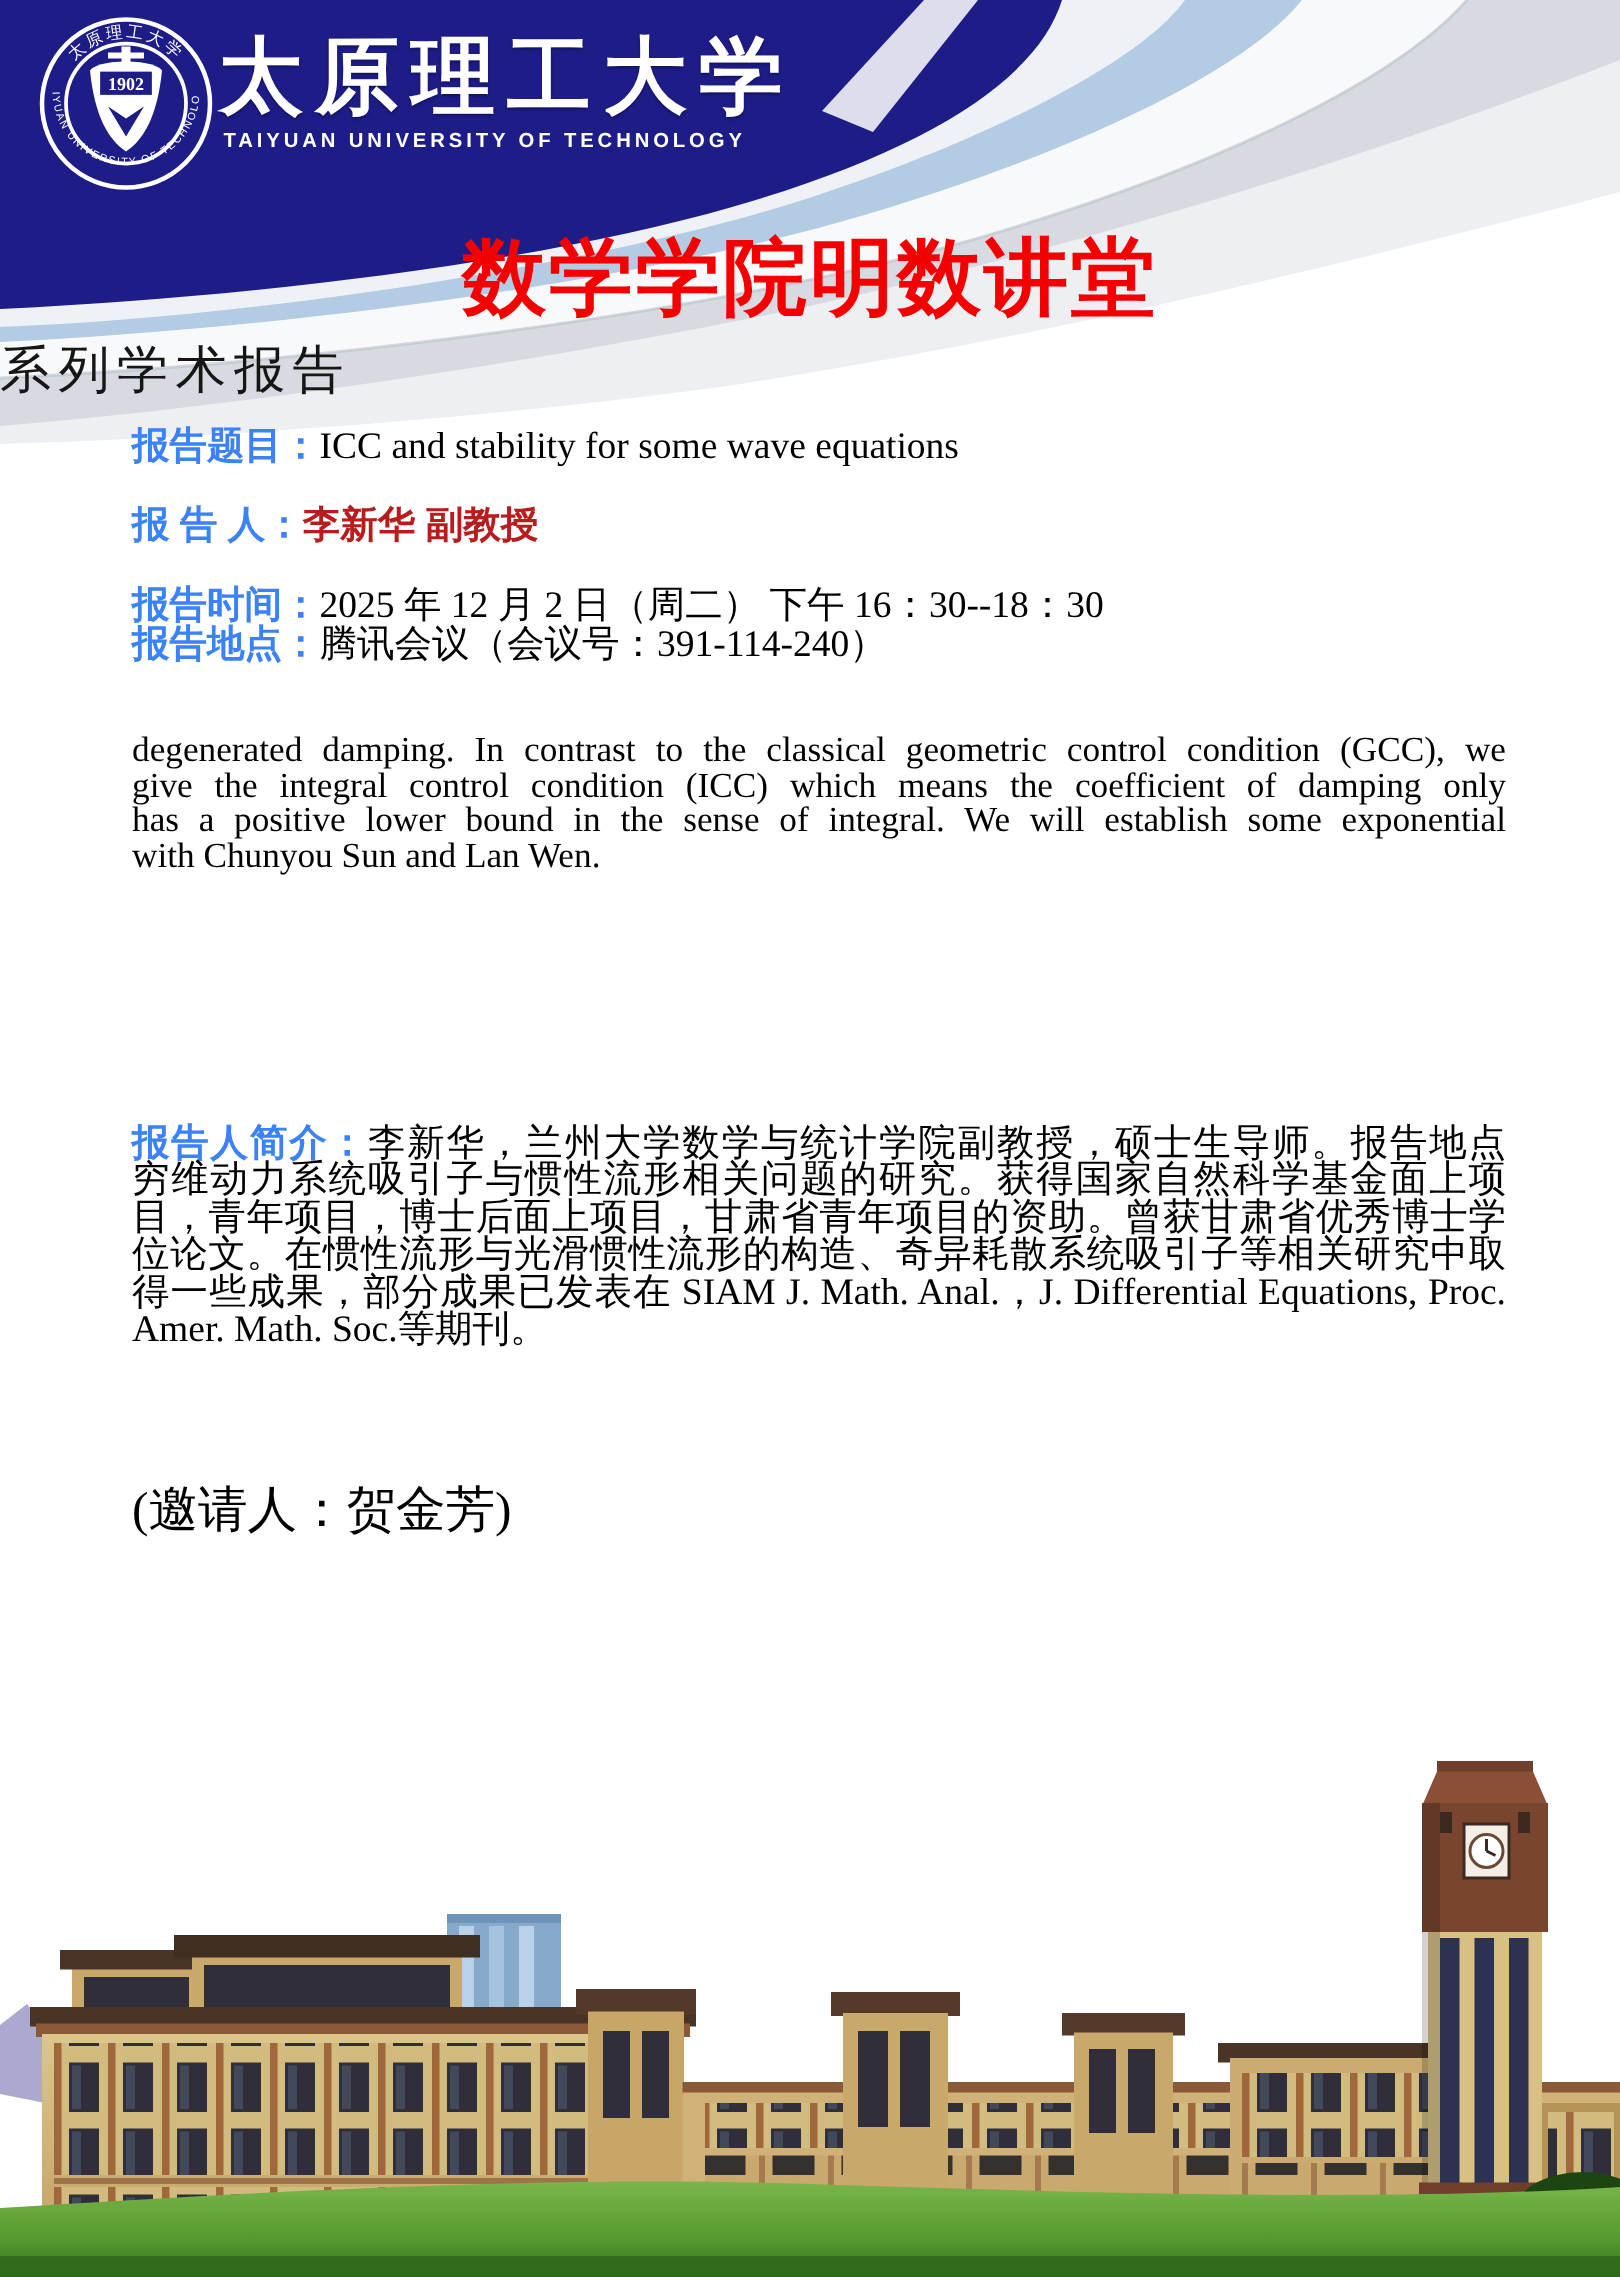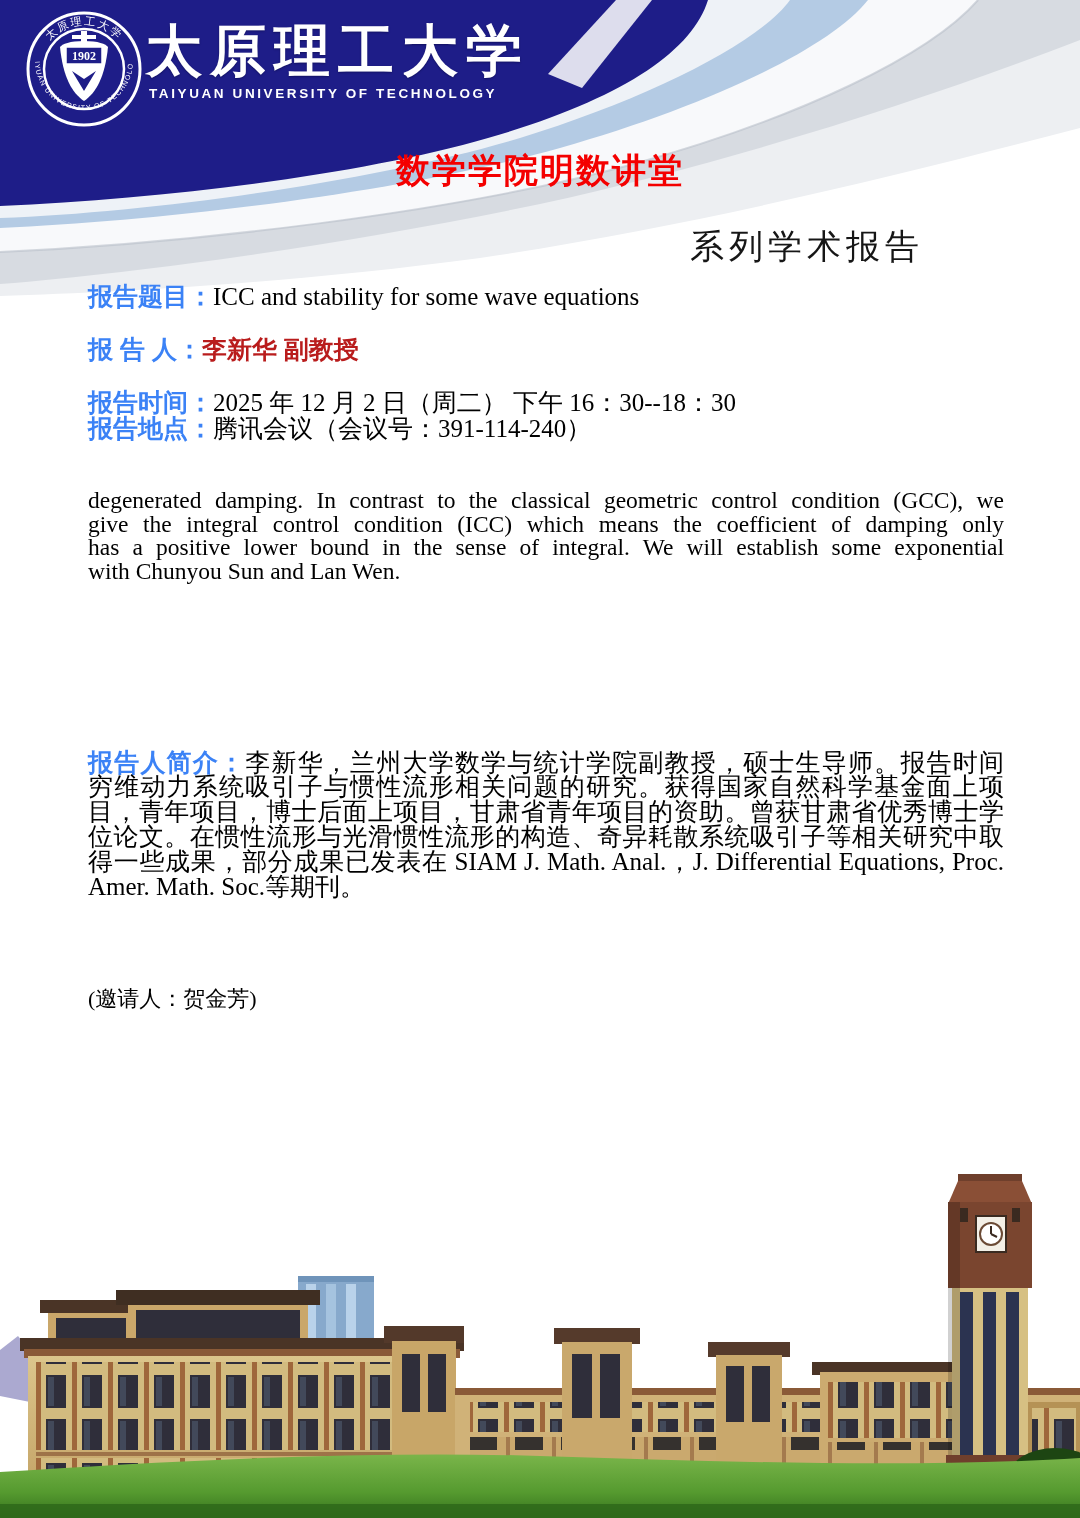--- a/index.html
+++ b/index.html
@@ -23,42 +23,42 @@
     text-shadow:0 1px 2px rgba(0,0,40,.4);
   }
   .uni-en{
     position:absolute;left:149px;top:86px;
     font-family:"Liberation Sans","DejaVu Sans",sans-serif;font-weight:bold;
     font-size:13.5px;color:#ffffff;letter-spacing:2.6px;white-space:nowrap;
   }
   .title-red{
     position:absolute;top:148px;left:0;width:1080px;text-align:center;
     font-family:"Liberation Sans","DejaVu Sans",sans-serif;font-weight:bold;
-    font-size:34px;letter-spacing:2px;color:var(--red);white-space:nowrap;
+    font-size:56px;letter-spacing:2px;color:var(--red);white-space:nowrap;
   }
   .subtitle{
-    position:absolute;top:224px;left:0;width:924px;text-align:right;
+    position:absolute;top:224px;left:0;width:924px;text-align:left;
     font-size:34px;letter-spacing:5px;color:#161616;white-space:nowrap;
   }
   
   .drow{position:absolute;left:88px;width:916px;font-size:25px;white-space:nowrap;}
   .lab{
     font-family:"Liberation Sans","DejaVu Sans",sans-serif;font-weight:bold;color:#3b82f6;
   }
   .val{font-family:"Liberation Serif","DejaVu Serif",serif;color:#000;}
   .val-bold{font-family:"Liberation Sans","DejaVu Sans",sans-serif;font-weight:bold;color:#b91c1c;}
   .r1{top:280px}.r2{top:333px}.r3{top:386px}.r4{top:412px}
   
   .para{position:absolute;left:88px;width:916px;color:#000;}
   .abstract{top:482px;font-size:23.5px;line-height:37.5px;}
   .bio{top:741px;font-size:25px;line-height:42px;}
   .jline{text-align:justify;text-align-last:justify;height:1em;line-height:inherit;overflow:visible;}
   .lline{text-align:left;}
   .para .lab{font-size:25px;}
-  .inviter{position:absolute;left:88px;top:984px;font-size:22px;color:#000;white-space:nowrap;}
+  .inviter{position:absolute;left:88px;top:984px;font-size:33px;color:#000;white-space:nowrap;}
   
   .campus-svg{position:absolute;left:0;top:1150px;display:block;}
 </style>
 </head>
 <body>
 
 <div class="page">
 
   <svg class="header-svg" width="1080" height="296" viewBox="0 0 1080 296">
     <path d="M0,0 H1080 V128 C900,175 700,225 480,258 C300,282 130,292 0,296 Z" fill="#edeff2"></path>
@@ -112,21 +112,21 @@
   </div>
 
   <div class="para abstract">
     <div class="jline">degenerated damping. In contrast to the classical geometric control condition (GCC), we</div>
     <div class="jline">give the integral control condition (ICC) which means the coefficient of damping only</div>
     <div class="jline">has a positive lower bound in the sense of integral. We will establish some exponential</div>
     <div class="lline">with Chunyou Sun and Lan Wen.</div>
   </div>
 
   <div class="para bio">
-    <div class="jline"><span class="lab">报告人简介：</span><span>李新华，兰州大学数学与统计学院副教授，硕士生导师。报告时间</span></div>
+    <div class="jline"><span class="lab">报告人简介：</span><span>李新华，兰州大学数学与统计学院副教授，硕士生导师。报告地点</span></div>
     <div class="jline">穷维动力系统吸引子与惯性流形相关问题的研究。获得国家自然科学基金面上项</div>
     <div class="jline">目，青年项目，博士后面上项目，甘肃省青年项目的资助。曾获甘肃省优秀博士学</div>
     <div class="jline">位论文。在惯性流形与光滑惯性流形的构造、奇异耗散系统吸引子等相关研究中取</div>
     <div class="jline">得一些成果，部分成果已发表在 SIAM J. Math. Anal.，J. Differential Equations, Proc.</div>
     <div class="lline">Amer. Math. Soc.等期刊。</div>
   </div>
 
   <div class="inviter">(邀请人：贺金芳)</div>
 
   <svg class="campus-svg" width="1080" height="368" viewBox="0 0 1080 368">

